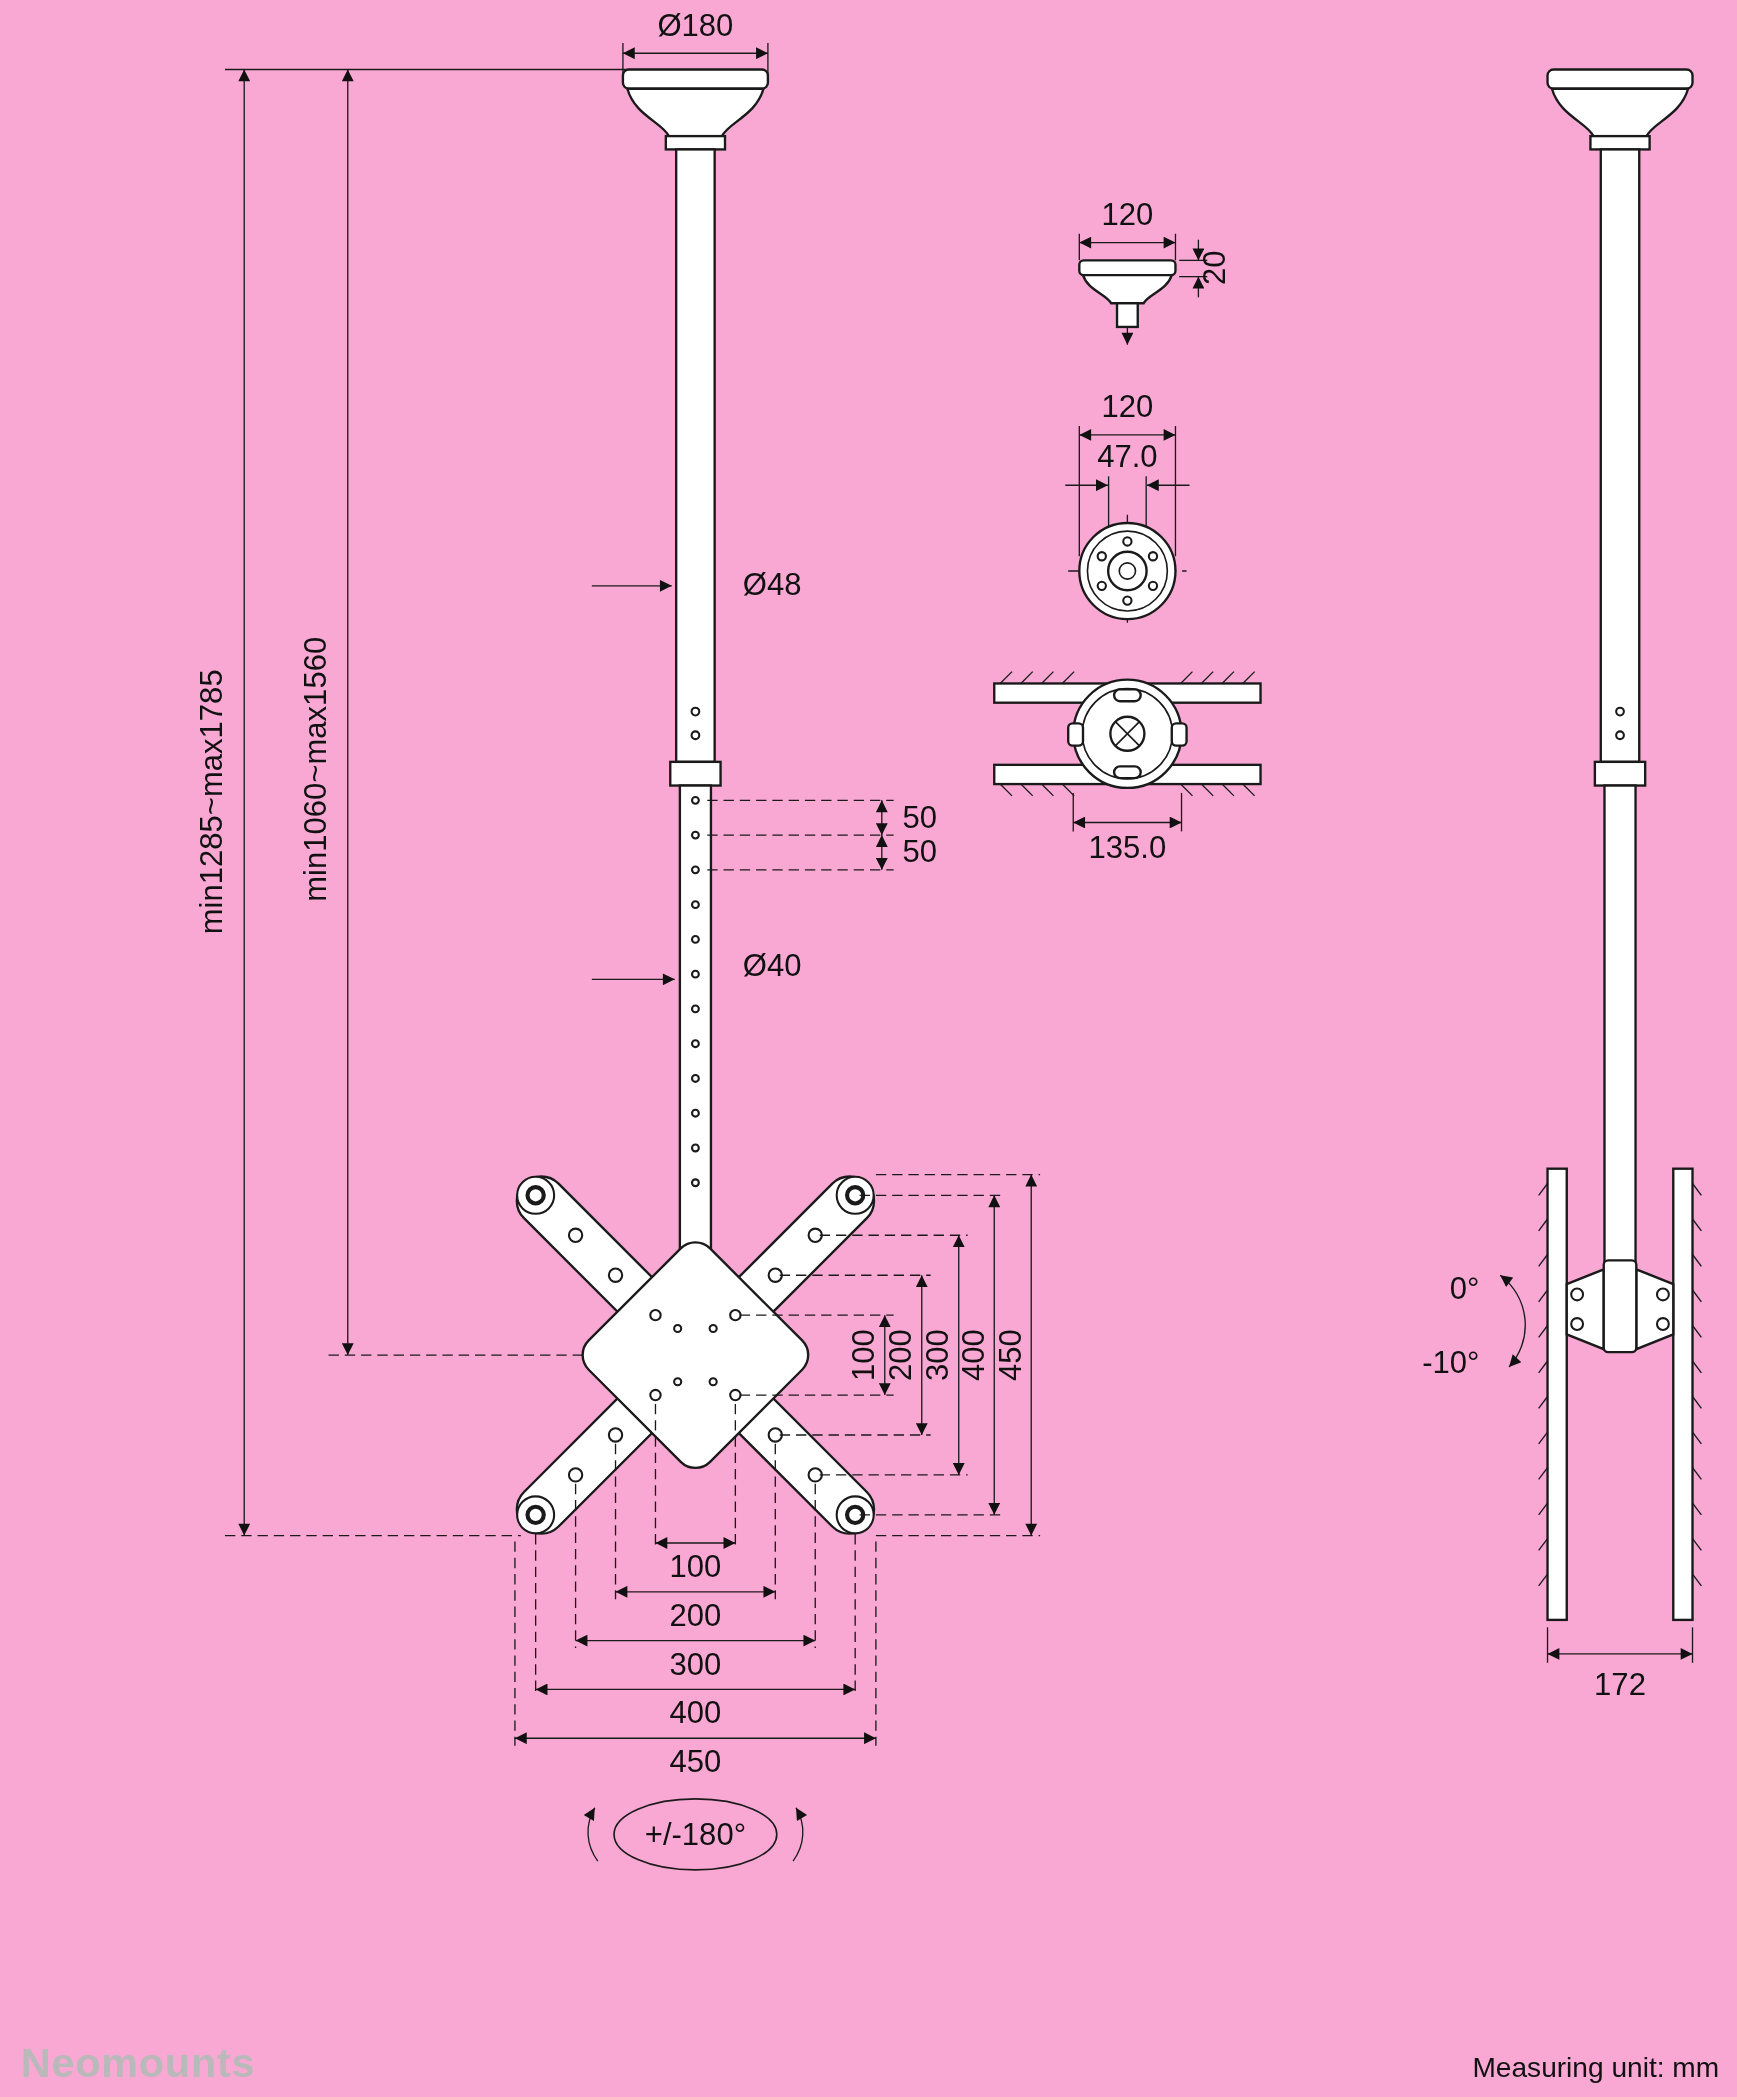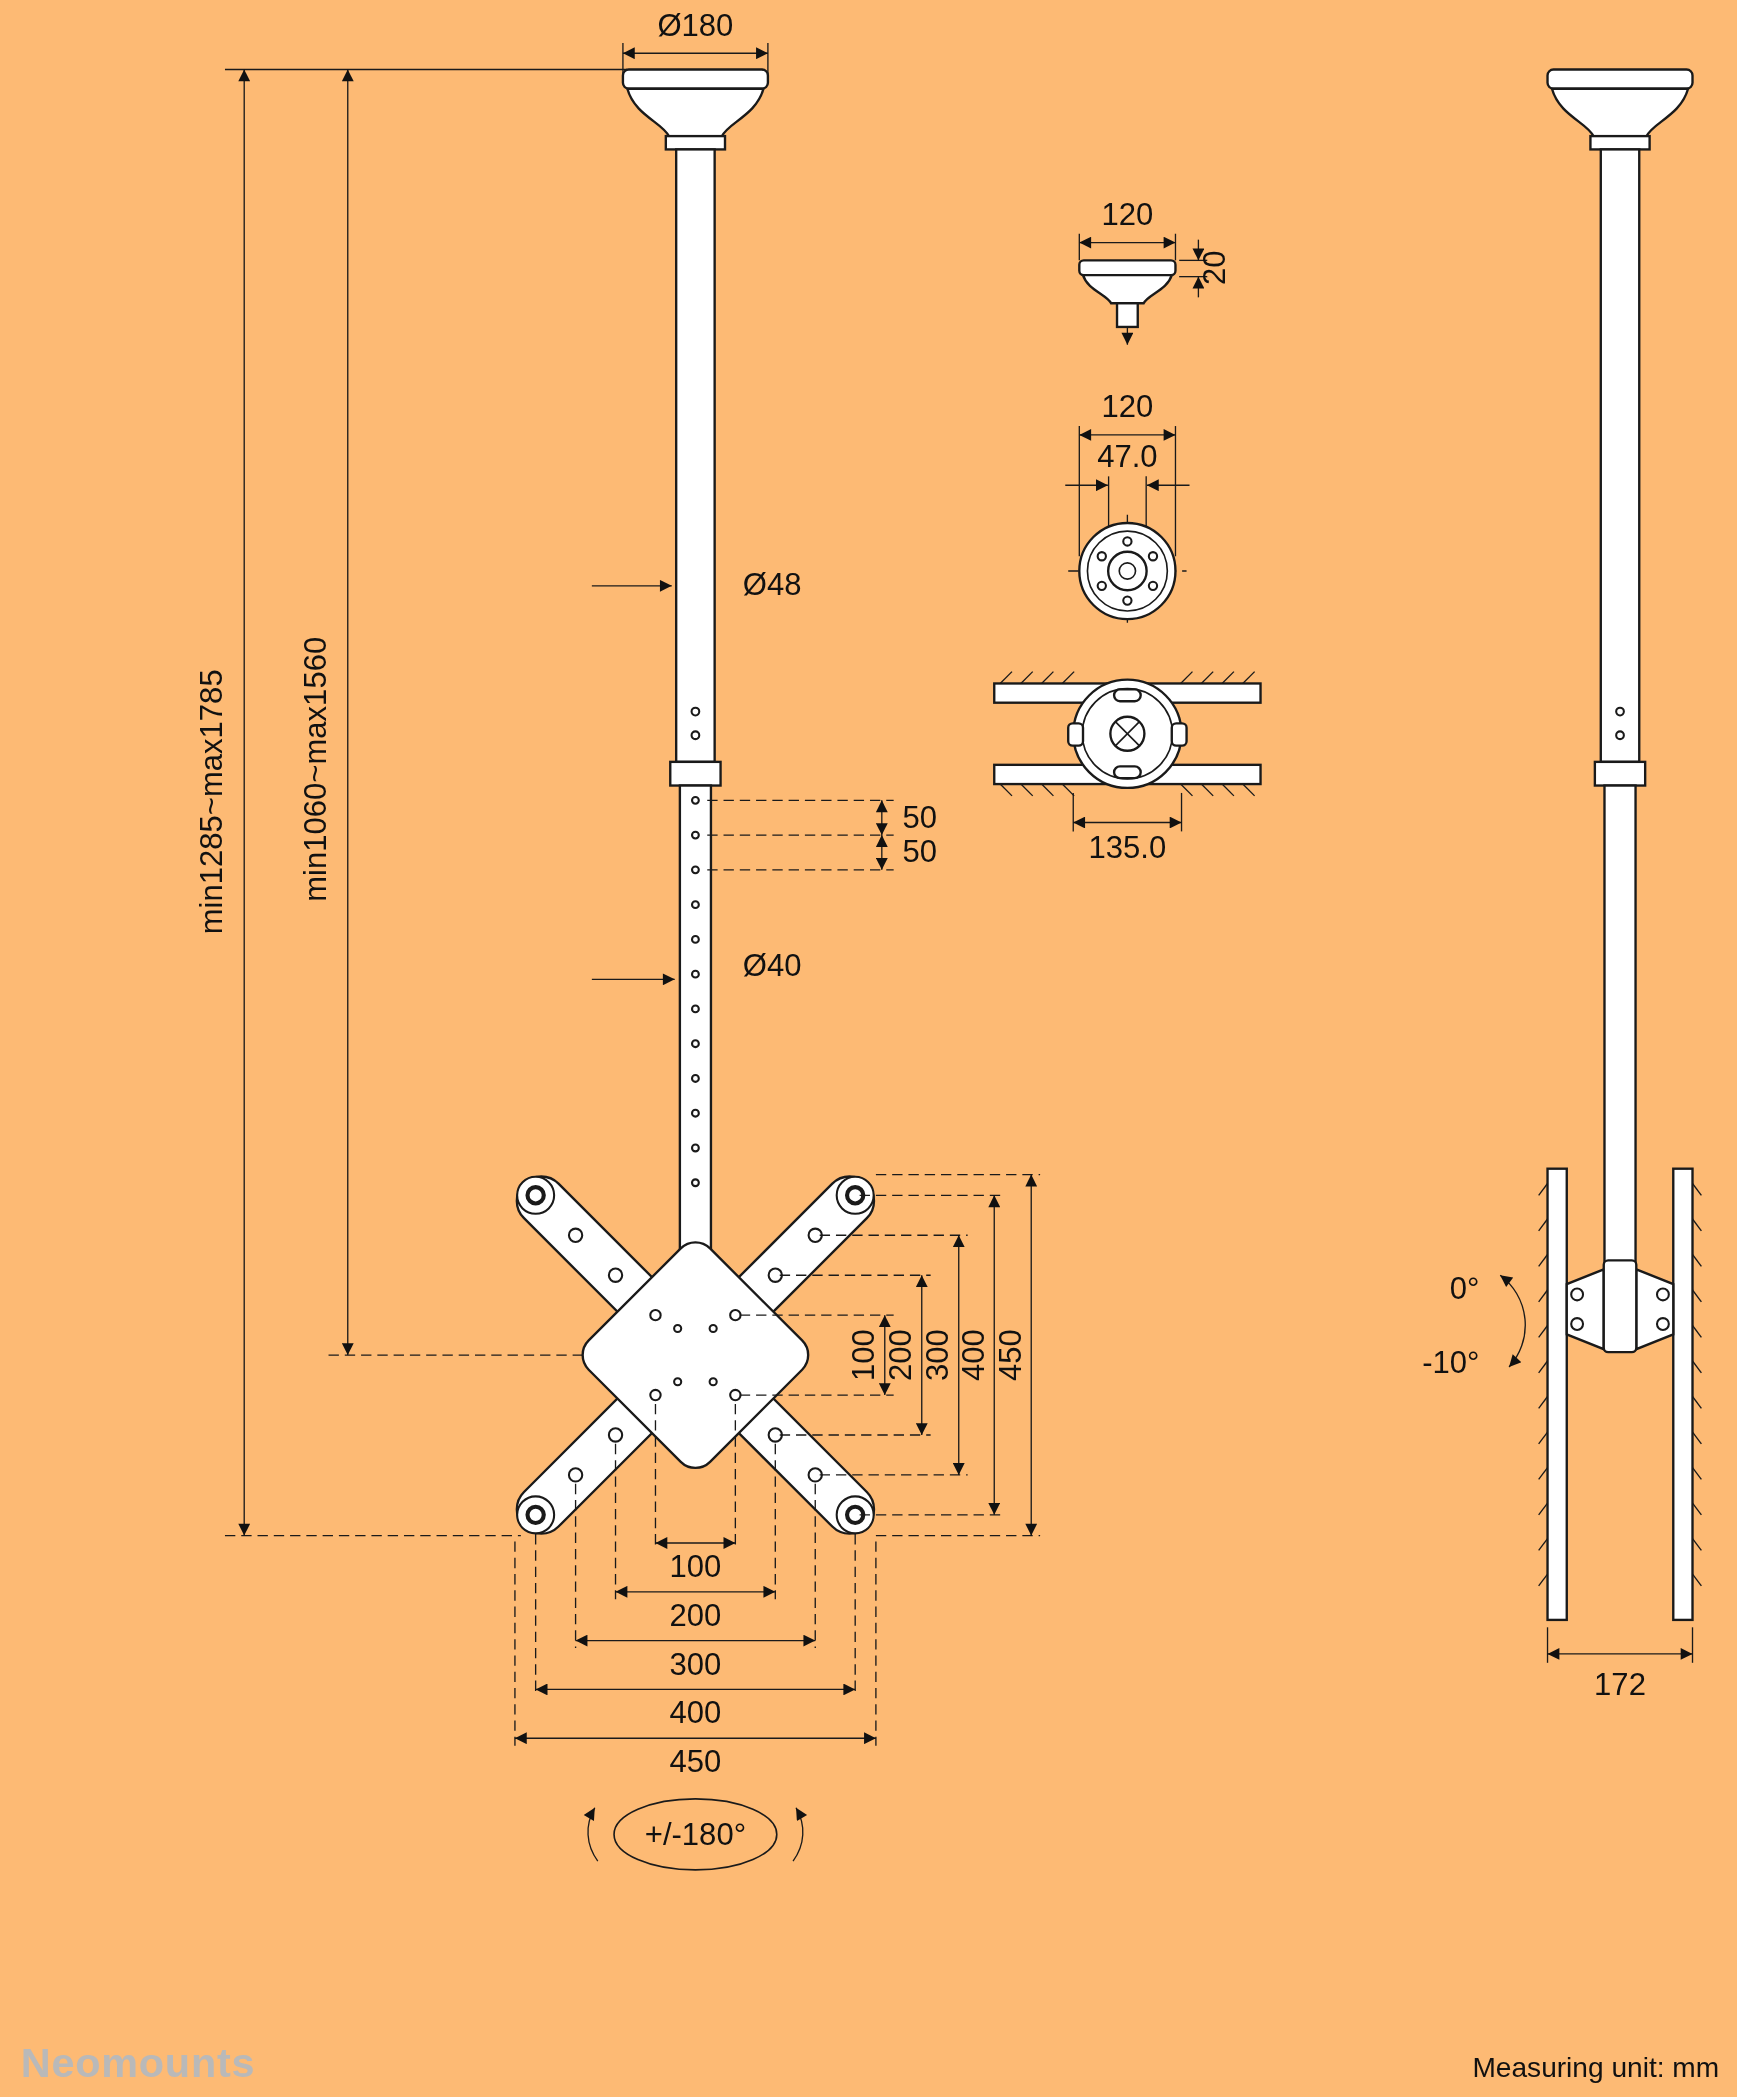--- a/index.html
+++ b/index.html
@@ -1,16 +1,16 @@
 <!DOCTYPE html>
 <html style="font-size:12px"><head>
 <meta charset="utf-8">
 <style>
   html,body{margin:0;padding:0;background:#fff;}
-  .canvas{width:1737px;height:2097px;background:#fdba74;position:relative;overflow:hidden;}
+  .canvas{width:1737px;height:2097px;background:#f9a8d4;position:relative;overflow:hidden;}
   svg{display:block;}
   
   .of{fill:#fff;stroke:#1a1a1a;stroke-width:1.6;}
   .ol{fill:none;stroke:#1a1a1a;stroke-width:1.6;}
   .thin{fill:none;stroke:#1a1a1a;stroke-width:1.1;}
   .dl{fill:none;stroke:#1a1a1a;stroke-width:0.9;}
   .dd{fill:none;stroke:#1a1a1a;stroke-width:0.9;stroke-dasharray:7 4;}
   .hole{fill:#fff;stroke:#1a1a1a;stroke-width:1.4;}
   .bolt{fill:none;stroke:#1a1a1a;stroke-width:2.8;}
   .dt{font-family:"Liberation Sans",sans-serif;font-size:21px;fill:#111;}

